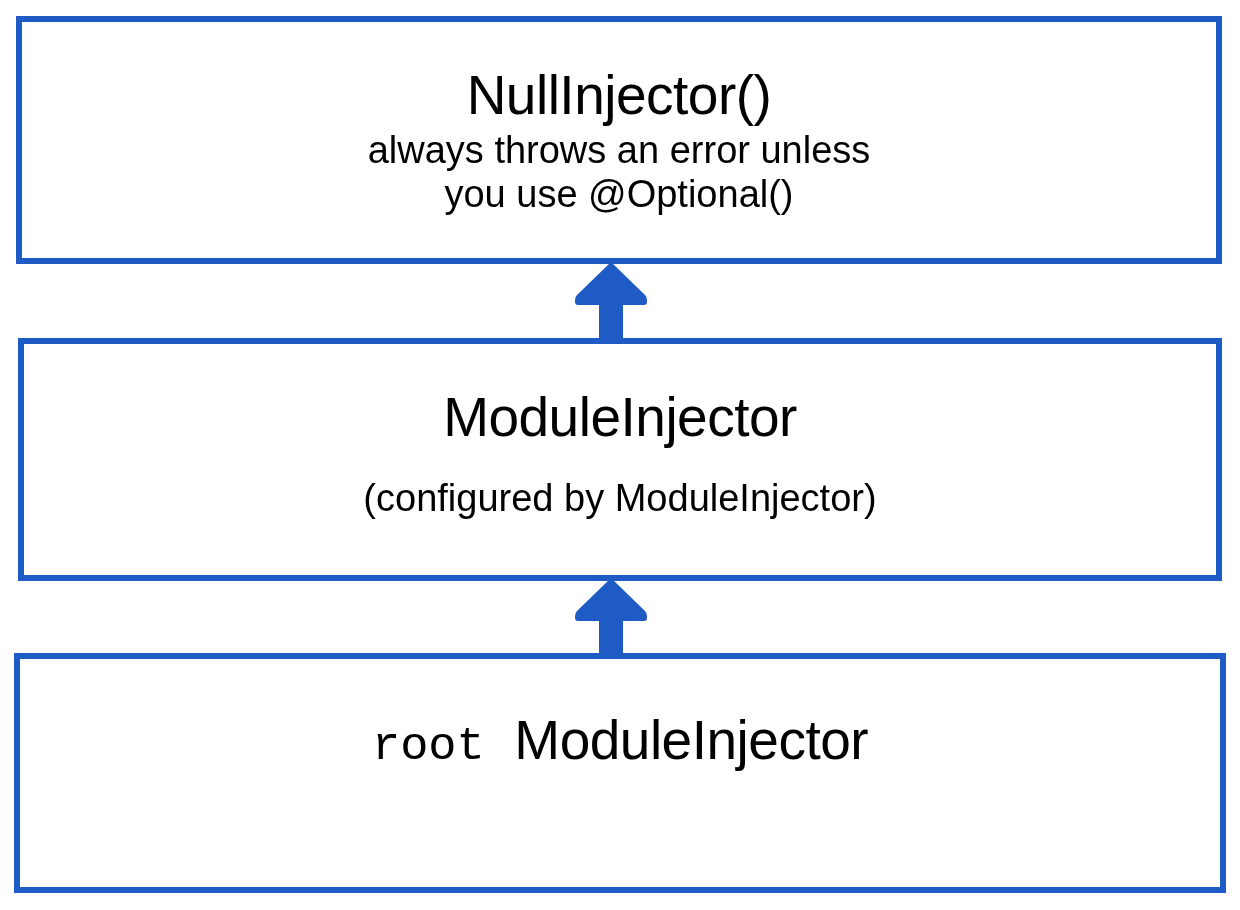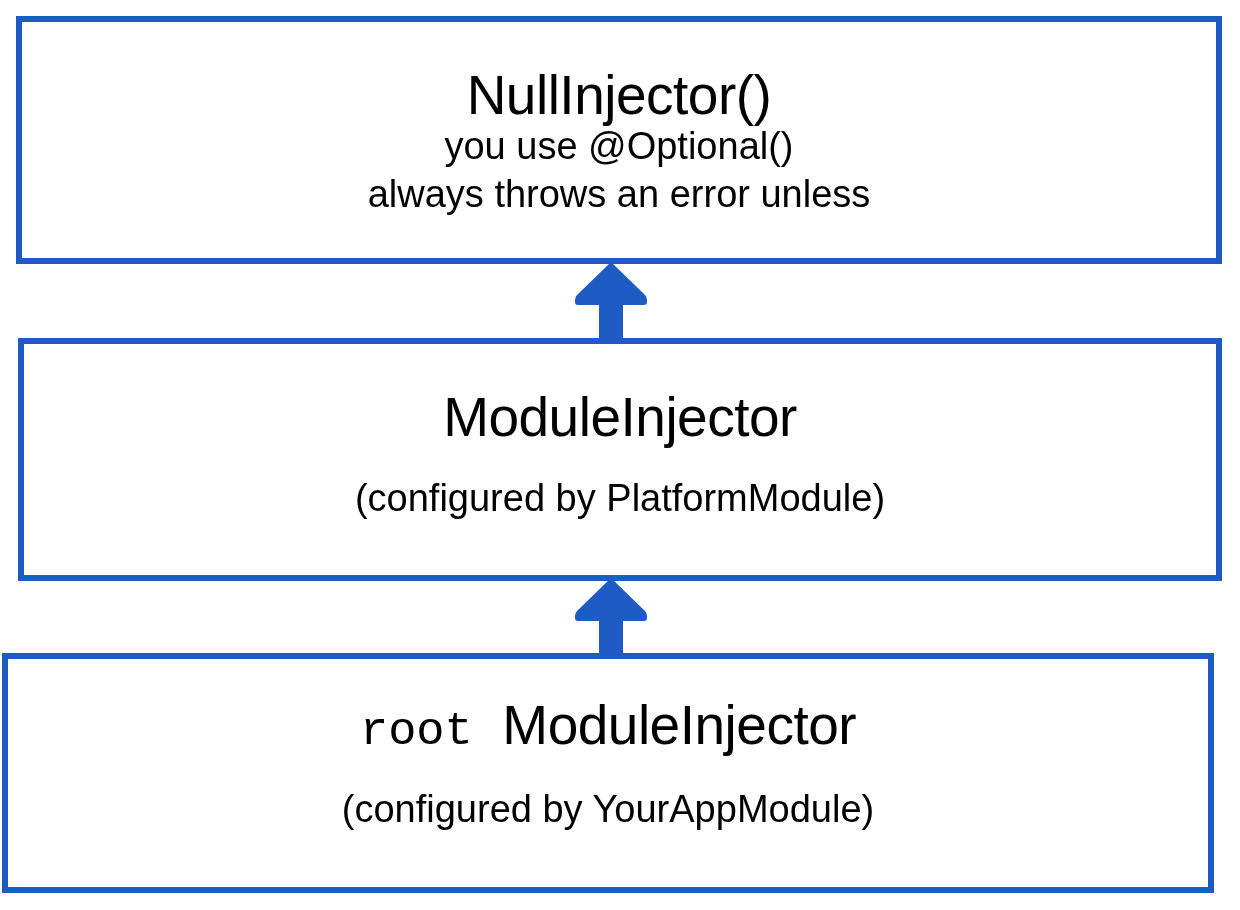--- a/index.html
+++ b/index.html
@@ -48,25 +48,25 @@
   #box-module-injector {
     left: 18px;
     top: 338px;
     width: 1204px;
     height: 243px;
     padding-top: 44px;
   }
 
   
   #box-root-module-injector {
-    left: 2px;
+    left: 14px;
     top: 653px;
     width: 1212px;
     height: 240px;
-    padding-top: 37px;
+    padding-top: 52px;
   }
 
   .node-title {
     font-size: 55px;
     line-height: 1.06;
     font-weight: 400;
     letter-spacing: -0.5px;
     white-space: nowrap;
   }
 
@@ -103,41 +103,40 @@
   }
   .arrow-up svg { display: block; width: 100%; height: 100%; }
 </style>
 </head>
 <body>
 
 <div id="diagram">
 
   <div class="node-box" id="box-null-injector">
     <div class="node-title">NullInjector()</div>
+    <div class="node-subtitle gap-small">always throws an error unless</div>
     <div class="node-subtitle">you use @Optional()</div>
-    <div class="node-subtitle gap-small">always throws an error unless</div>
   </div>
 
   <div class="arrow-up" id="arrow-module-to-null">
     <svg viewBox="0 0 72 84" xmlns="http://www.w3.org/2000/svg" aria-hidden="true">
       <path d="M36 0 L70 33 Q72 35 72 38 L72 40 Q72 43 69 43 L48 43 L48 84 L24 84 L24 43 L3 43 Q0 43 0 40 L0 38 Q0 35 2 33 Z" fill="#1f5bc4"></path>
     </svg>
   </div>
 
   <div class="node-box" id="box-module-injector">
     <div class="node-title">ModuleInjector</div>
-    <div class="node-subtitle gap-medium">(configured by PlatformModule)</div>
+    <div class="node-subtitle gap-medium">(configured by ModuleInjector)</div>
   </div>
 
   <div class="arrow-up" id="arrow-root-to-module">
     <svg viewBox="0 0 72 84" xmlns="http://www.w3.org/2000/svg" aria-hidden="true">
       <path d="M36 0 L70 33 Q72 35 72 38 L72 40 Q72 43 69 43 L48 43 L48 84 L24 84 L24 43 L3 43 Q0 43 0 40 L0 38 Q0 35 2 33 Z" fill="#1f5bc4"></path>
     </svg>
   </div>
 
   <div class="node-box" id="box-root-module-injector">
     <div class="node-title">
       <span class="mono-token">root</span><span>&nbsp;&nbsp;</span><span>ModuleInjector</span>
     </div>
-    <div class="node-subtitle gap-large">(configured by YourAppModule)</div>
   </div>
 
 </div>
 
 </body></html>

